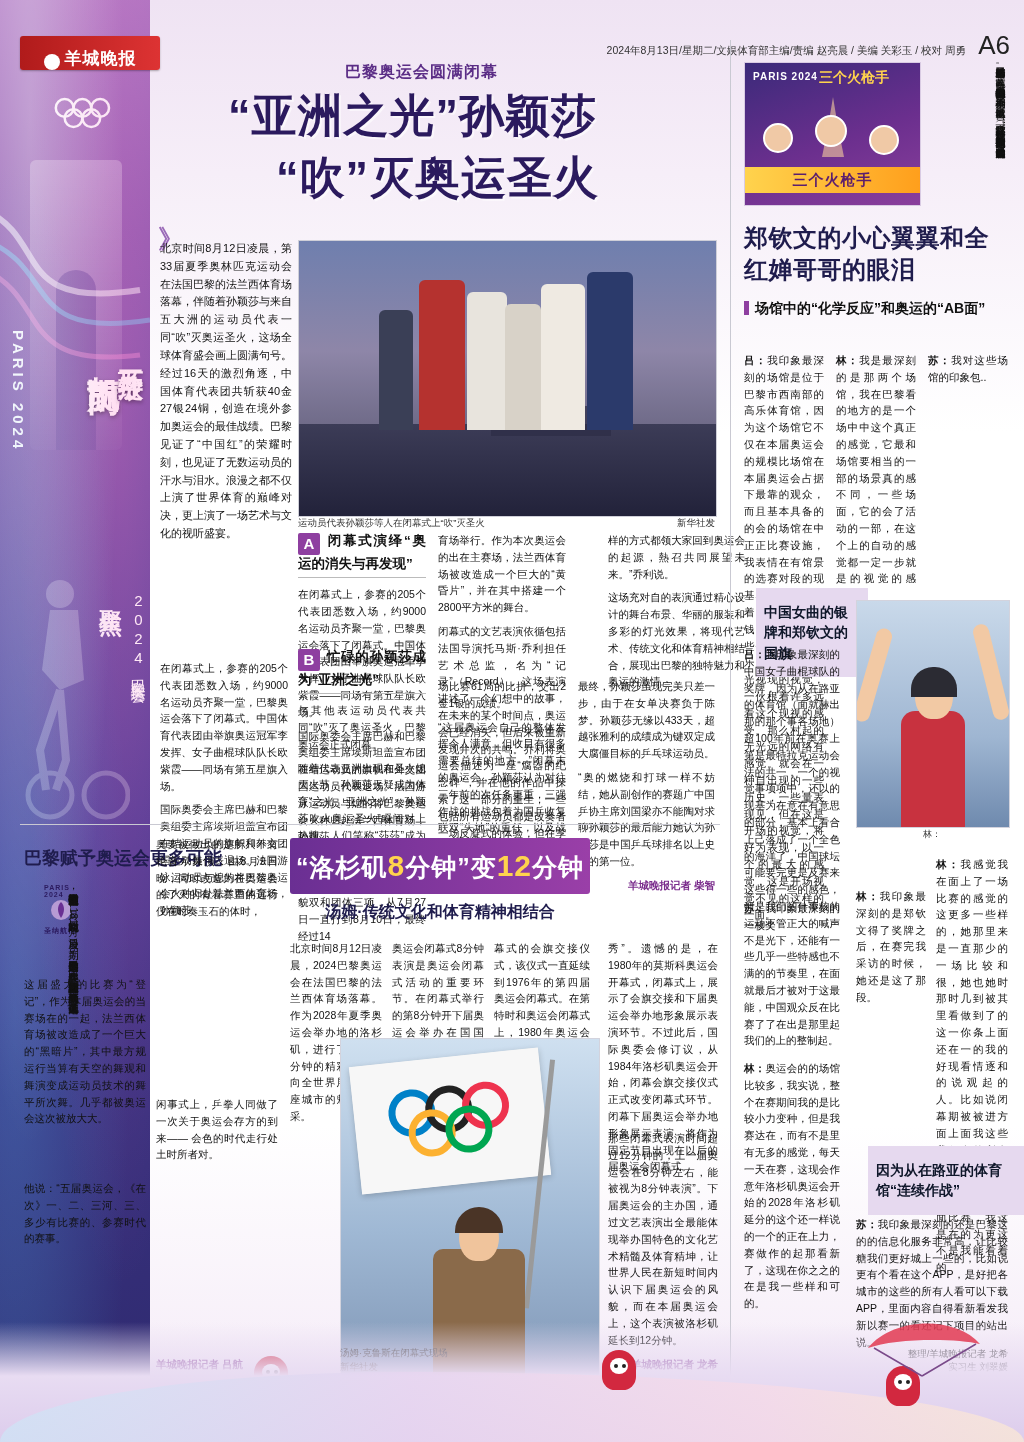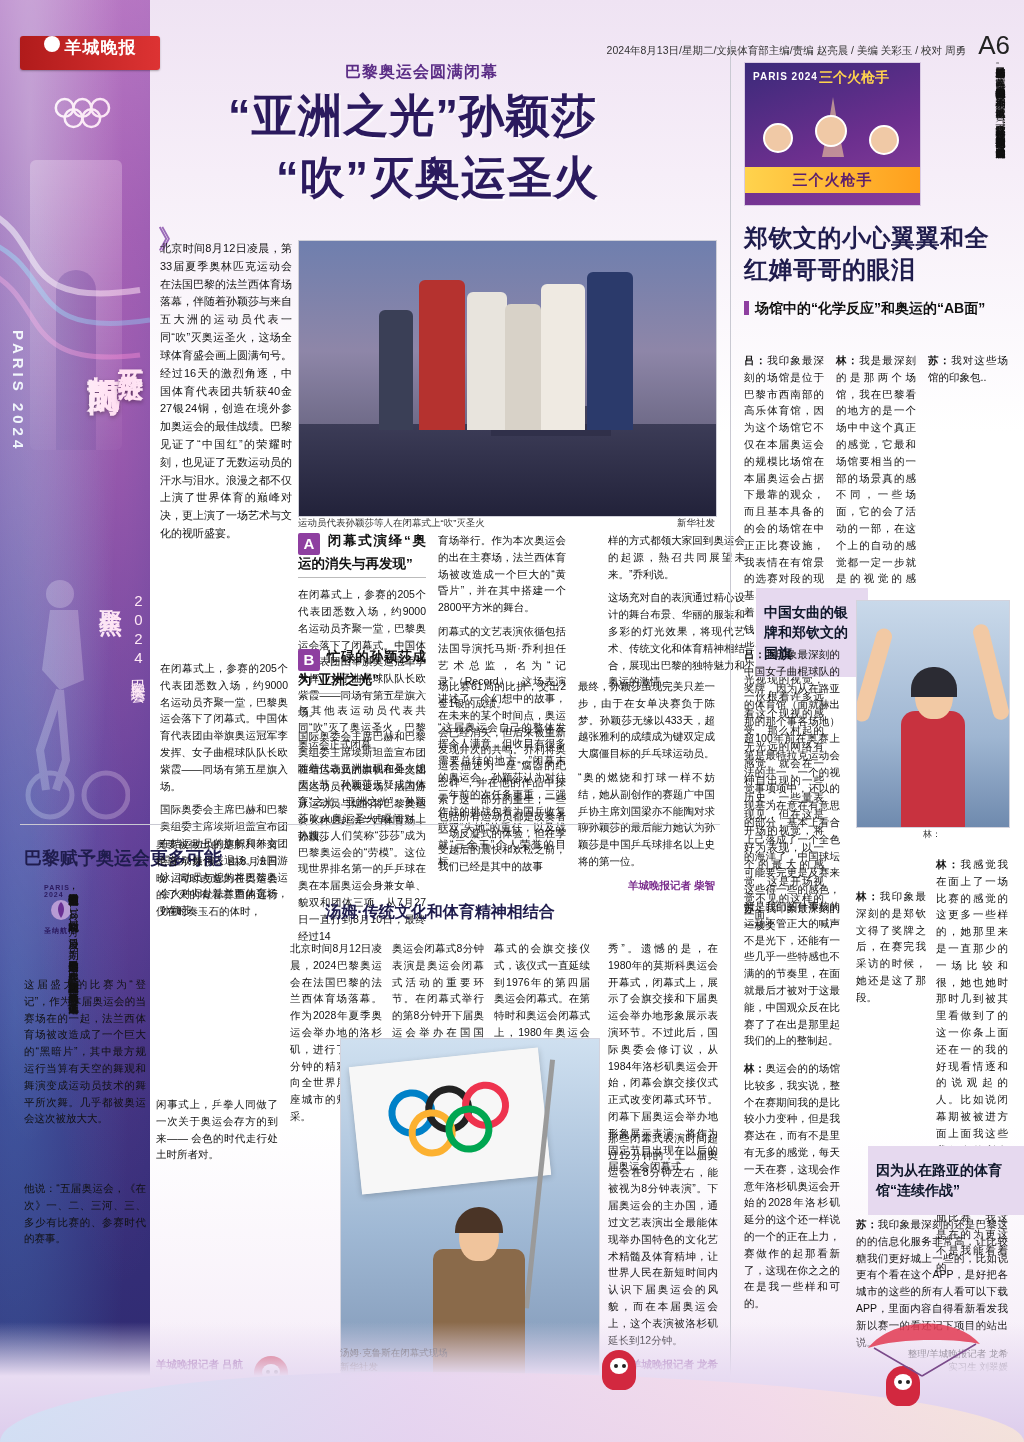--- a/index.html
+++ b/index.html
@@ -61,21 +61,21 @@
     text-shadow:0 2px 4px rgba(0,0,0,.35);}
   .bigvert3{left:96px;top:592px;font-size:23px;font-weight:bold;}
   .bigvert4{left:128px;top:592px;font-size:15px;}
   .rings-left{position:absolute;left:52px;top:88px;width:76px;height:50px;opacity:.95;}
   .athlete-silhouette{position:absolute;left:20px;top:560px;width:110px;height:260px;opacity:.25;}
 
   
   .masthead{
     position:absolute;left:20px;top:36px;width:140px;height:34px;
     background:linear-gradient(90deg,#b01b1b,#d33);
-    border-radius:3px;display:flex;align-items:flex-start;justify-content:center;
+    border-radius:3px;display:flex;align-items:flex-end;justify-content:center;
     color:#fff;font-size:17px;font-weight:bold;letter-spacing:1px;
     box-shadow:0 1px 2px rgba(0,0,0,.3);
   }
   .masthead .sun{width:16px;height:16px;border-radius:50%;background:#fff;margin-right:5px;flex:none;}
 
   
   .topmeta{
     position:absolute;right:58px;top:44px;font-size:10.5px;color:#333;
     white-space:nowrap;
   }
@@ -376,20 +376,25 @@
   <div class="col" style="left:24px;top:1180px;width:122px;">他说：“五届奥运会，《在次》一、二、三河、三、多少有比赛的、参赛时代的赛事。</div>
   <div class="col" style="left:156px;top:1096px;width:122px;">闲事式上，乒拳人同做了一次关于奥运会存方的到来—— 会色的时代走行处土时所者对。</div>
   <div class="byline" style="position:absolute;left:156px;top:1356px;width:122px;text-align:left;">羊城晚报记者 吕航</div>
   <div class="mascot" style="left:248px;top:1344px;">
     <div class="b"></div>
       <div class="f"></div>
       <div class="e" style="left:18px;"></div>
       <div class="e" style="left:26px;"></div>
   </div>
 
+  <div class="la-box">
+    <span class="t">
+      <span>“洛杉矶</span><span class="num">8</span><span>分钟”变</span><span class="num">12</span><span>分钟</span>
+    </span>
+  </div>
   <div class="la-sub">汤姆·传统文化和体育精神相结合</div>
   <div class="col" style="left:290px;top:940px;width:92px;">北京时间8月12日凌晨，2024巴黎奥运会在法国巴黎的法兰西体育场落幕。作为2028年夏季奥运会举办地的洛杉矶，进行了长达12分钟的精彩表演，向全世界展示了这座城市的魅力与风采。</div>
   <div class="col" style="left:392px;top:940px;width:92px;">奥运会闭幕式8分钟表演是奥运会闭幕式活动的重要环节。在闭幕式举行的第8分钟开下届奥运会举办在国国旗、奥运圣旗的交接、会接将会旗交接仪式后，会以交接式进行，届后将举行旗长的8分钟的下届奥运会主办国形象展演。</div>
   <div class="col" style="left:494px;top:940px;width:96px;">幕式的会旗交接仪式，该仪式一直延续到1976年的第四届奥运会闭幕式。在第特时和奥运会闭幕式上，1980年奥运会主办地莫斯科表演或表演闭幕式的，进行形象展示表演。这次演出，也被视为奥运会闭幕式中的“8分钟表演”的首</div>
   <div class="col" style="left:608px;top:940px;width:110px;">秀”。遗憾的是，在1980年的莫斯科奥运会开幕式，闭幕式上，展示了会旗交接和下届奥运会举办地形象展示表演环节。不过此后，国际奥委会修订议，从1984年洛杉矶奥运会开始，闭幕会旗交接仪式正式改变闭幕式环节。闭幕下届奥运会举办地形象展示表演，将作为固定节目出现在以后的届奥运会闭幕式。</div>
   <div class="col" style="left:608px;top:1130px;width:110px;">那些闭幕式表演时间超过12分钟的，上一届奥运会在8分钟左右，能被视为8分钟表演”。下届奥运会的主办国，通过文艺表演出全最能体现举办国特色的文化艺术精髓及体育精坤，让世界人民在新短时间内认识下届奥运会的风貌，而在本届奥运会上，这个表演被洛杉矶延长到12分钟。</div>
   <div class="byline" style="position:absolute;left:608px;top:1356px;width:110px;">羊城晚报记者 龙希</div>
 
   <div class="photo-flag">
     <div class="flag">

